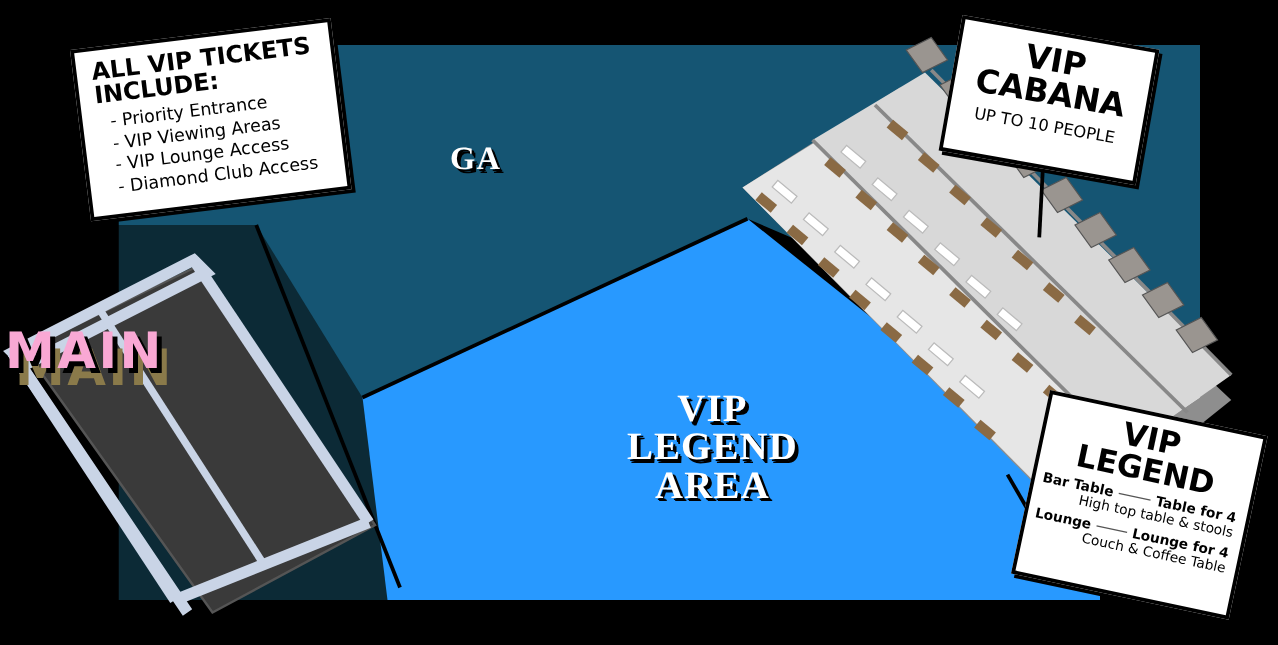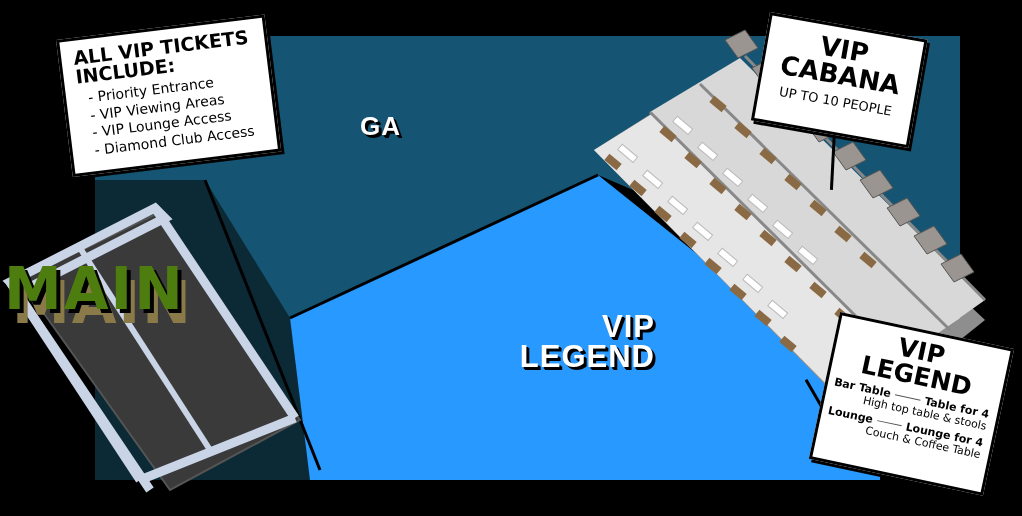--- a/index.html
+++ b/index.html
@@ -1,22 +1,22 @@
 <!DOCTYPE html>
 <html><head>
   <meta charset="utf-8">
   <style>
     html, body { margin: 0; padding: 0; }
     body { width: 1022px; height: 516px; background: #000; overflow: hidden; position: relative; font-family: "DejaVu Sans", sans-serif; }
     .map { position: absolute; inset: 0; }
     svg.base { position: absolute; left: 0; top: 0; }
-    .zone-label { position: absolute; color: #fff; font-family: Liberation Sans, sans-serif; font-weight: 900; text-align: right; line-height: 0.98; letter-spacing: 1px; text-shadow: 3px 3px 0 #000, 2px 2px 0 #000; }
+    .zone-label { position: absolute; color: #fff; font-family: Liberation Serif, serif; font-weight: 900; text-align: center; line-height: 0.98; letter-spacing: 1px; text-shadow: 3px 3px 0 #000, 2px 2px 0 #000; }
     .ga-label { left: 360px; top: 114px; font-size: 26px; }
     .vip-area-label { left: 485px; top: 312px; width: 170px; font-size: 31px; }
-    .stage-label { position: absolute; left: 4px; top: 262px; font-family: "DejaVu Sans", sans-serif; font-weight: 900; font-size: 58px; line-height: 0.95; color: #4d7c0f; letter-spacing: 2px;
+    .stage-label { position: absolute; left: 4px; top: 262px; font-family: "DejaVu Sans", sans-serif; font-weight: 900; font-size: 40px; line-height: 0.95; color: #f9a8d4; letter-spacing: 2px;
       text-shadow: 4px 4px 0 #000, 8px 14px 0 #8a7a4a; }
     .sign { position: absolute; background: #fff; border: 3px solid #000; box-shadow: 3px 3px 0 #000; color: #000; }
     .sign-include { left: 56px; top: 40px; width: 210px; height: 138px; transform: rotate(-7deg); transform-origin: left top; padding: 8px 8px 0 12px; box-sizing: border-box; }
     .sign-include .title { font-weight: 900; font-size: 19px; line-height: 1.0; }
     .sign-include ul { list-style: none; padding: 0 0 0 10px; margin: 4px 0 0 0; }
     .sign-include li { font-size: 14px; line-height: 1.25; }
     .sign-cabana { left: 770px; top: 12px; width: 160px; height: 110px; transform: rotate(10deg); transform-origin: left top; text-align: center; padding-top: 8px; box-sizing: border-box; }
     .sign-cabana .title { font-weight: 900; font-size: 26px; line-height: 1.0; }
     .sign-cabana .sub { font-size: 13px; margin-top: 6px; }
     .sign-legend { left: 840px; top: 312px; width: 178px; height: 150px; transform: rotate(12deg); transform-origin: left top; padding: 6px 8px 0 6px; box-sizing: border-box; }
@@ -113,20 +113,21 @@
       <line x1="140" y1="480" x2="295" y2="418" stroke="#c9d4e6" stroke-width="9"></line>
       <line x1="80" y1="248" x2="210" y2="450" stroke="#c9d4e6" stroke-width="6"></line>
     </g>
   </svg>
 
   <div class="zone-label ga-label">GA</div>
 
   <div class="zone-label vip-area-label">
     <div>VIP</div>
     <div>LEGEND</div>
+    <div>AREA</div>
   </div>
 
   <div class="stage-label">
     <div>MAIN</div>
   </div>
 
   <div class="sign sign-include">
     <div class="title">
       <div>ALL VIP TICKETS</div>
       <div>INCLUDE:</div>

